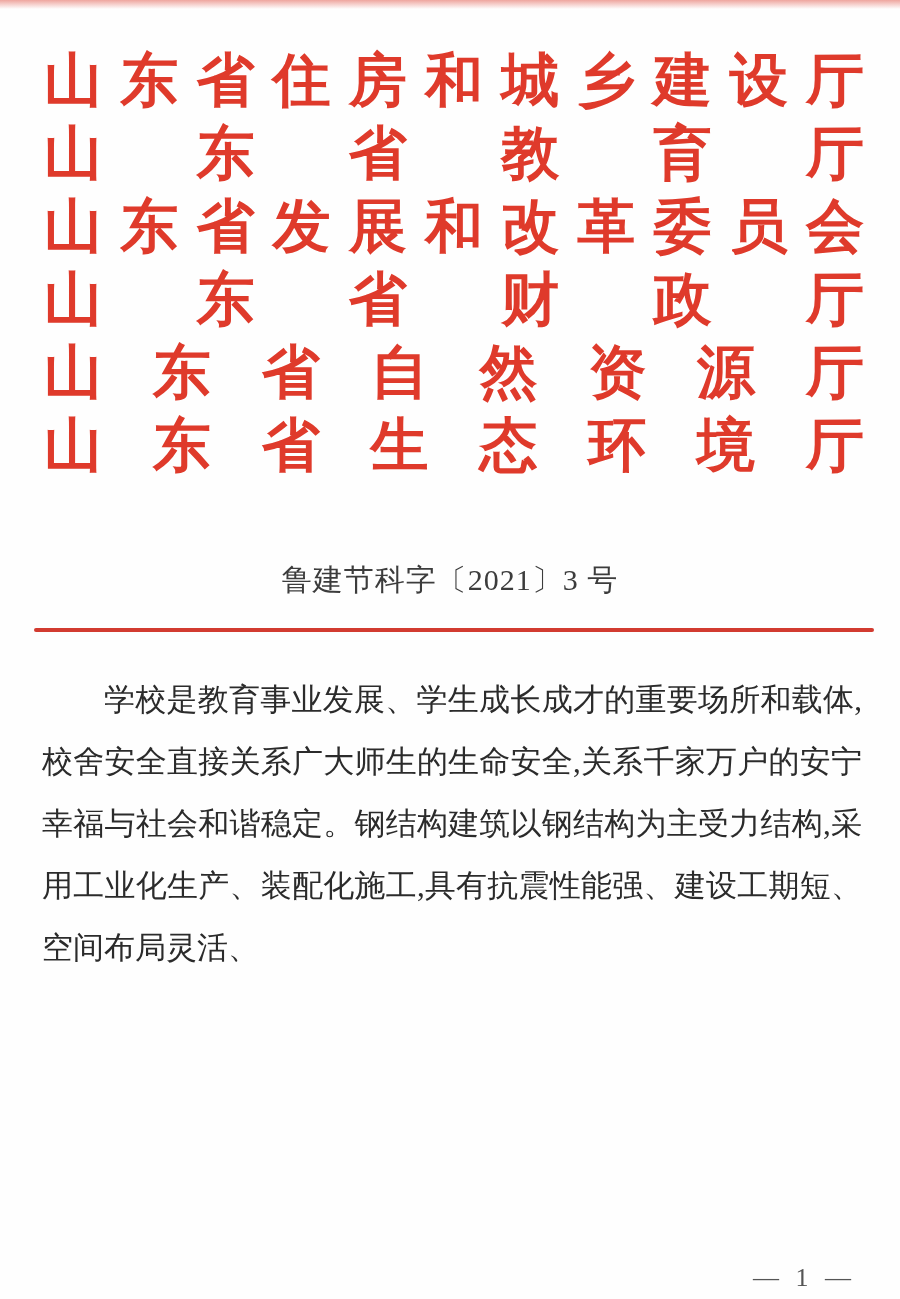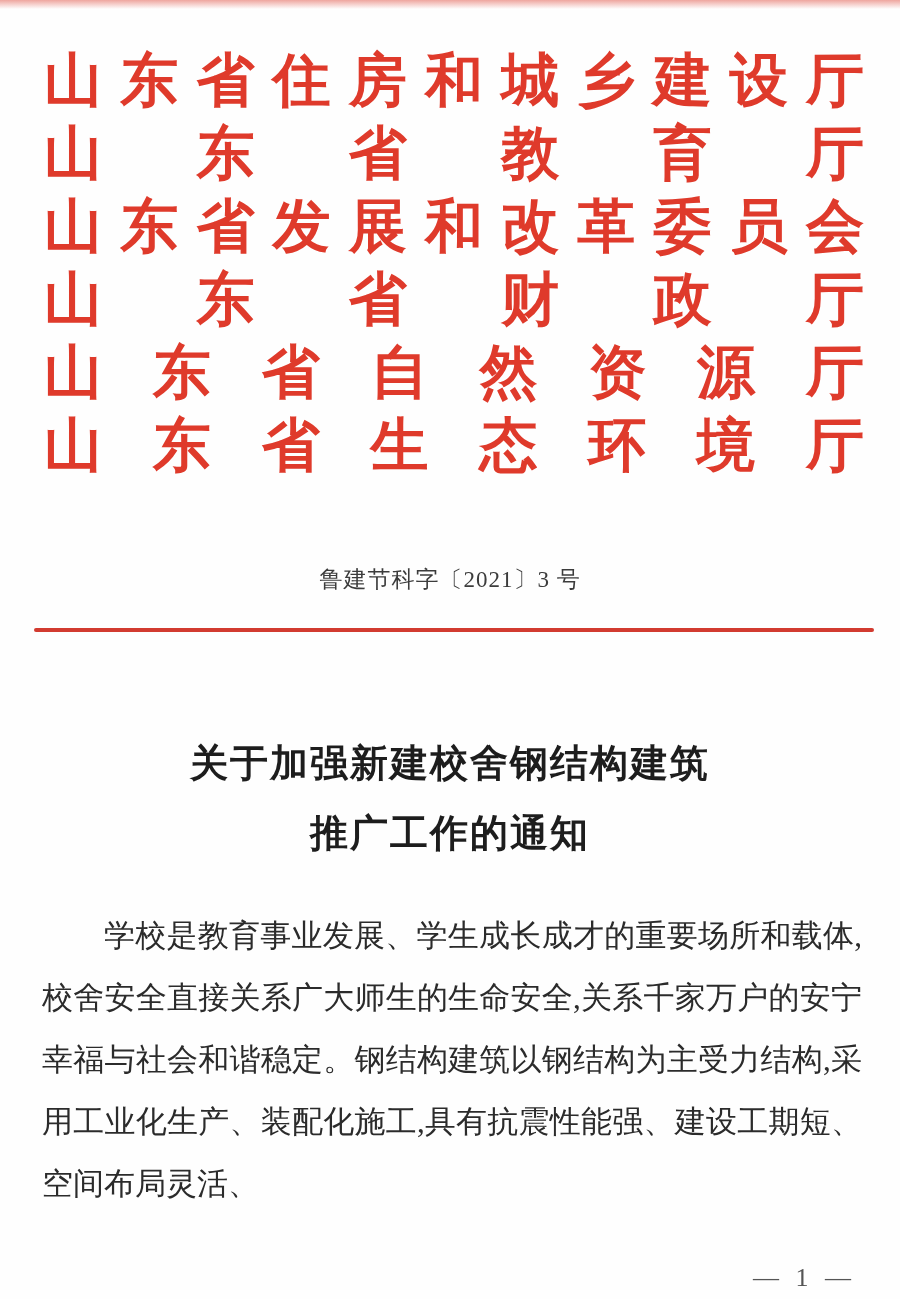--- a/index.html
+++ b/index.html
@@ -41,21 +41,21 @@
     font-family: "Liberation Serif", serif;
   }
   .agency-line span { display: block; }
 
   
   .doc-number {
     margin-top: 78px;
     height: 40px;
     line-height: 40px;
     text-align: center;
-    font-size: 23px;
+    font-size: 30px;
     color: #3c3c3c;
     letter-spacing: 1px;
   }
 
   
   .divider {
     height: 4px;
     margin: 28px 26px 0 34px;
     background: #d23b30;
     border-radius: 2px;
@@ -163,23 +163,19 @@
         <span>环</span>
         <span>境</span>
         <span>厅</span>
       </div>
   </header>
 
   <div class="doc-number">鲁建节科字〔2021〕3 号</div>
 
   <div class="divider"></div>
 
-  <h1 class="title">
-    <span>关于加强新建校舍钢结构建筑</span>
-    <span>推广工作的通知</span>
-  </h1>
 
   <main class="body-text">
     <p class="indent">学校是教育事业发展、学生成长成才的重要场所和载体,校舍安全直接关系广大师生的生命安全,关系千家万户的安宁幸福与社会和谐稳定。钢结构建筑以钢结构为主受力结构,采用工业化生产、装配化施工,具有抗震性能强、建设工期短、空间布局灵活、</p>
   </main>
 
   <div class="page-footer">— 1 —</div>
 </div>
 
 </body></html>

